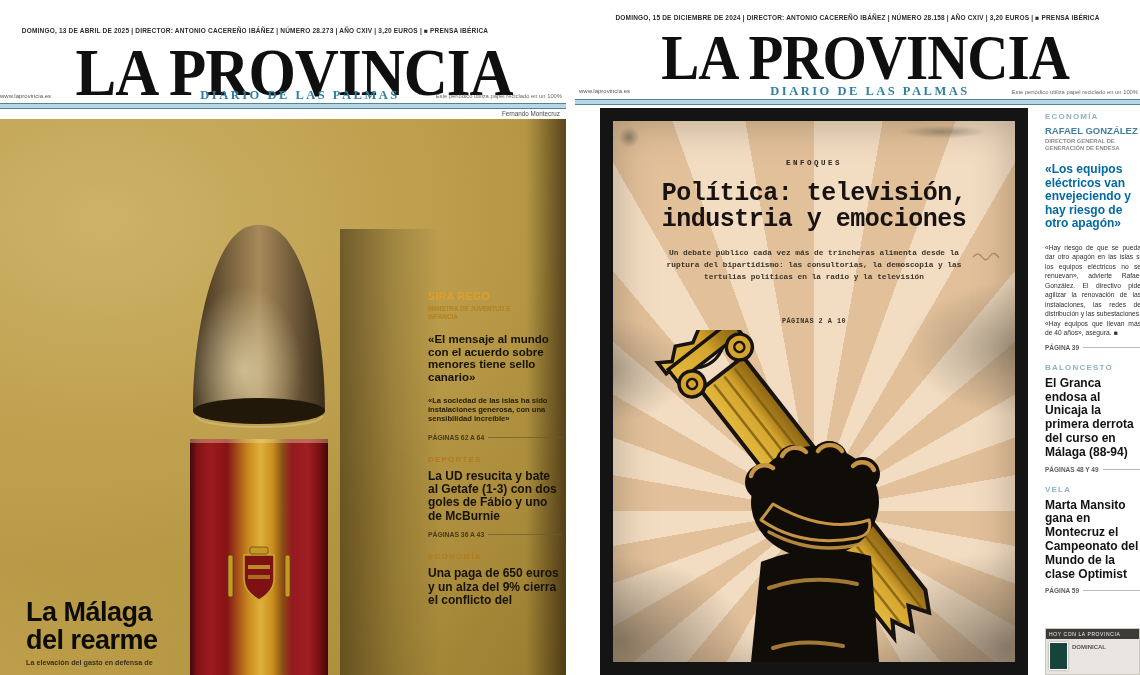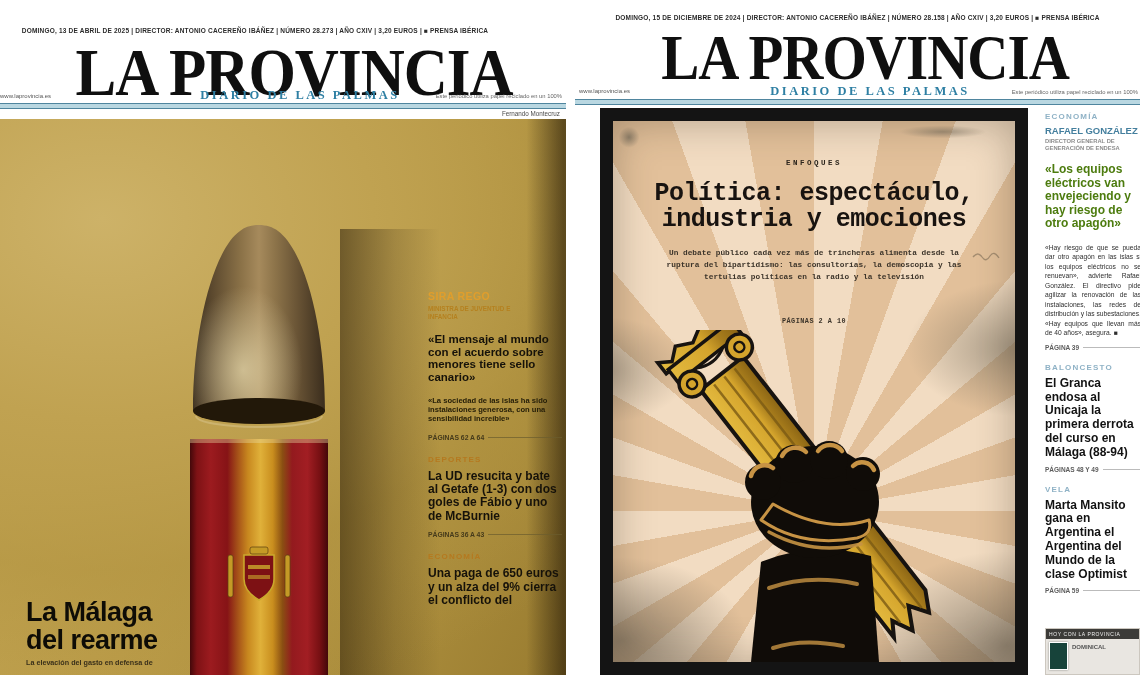--- a/index.html
+++ b/index.html
@@ -44,21 +44,21 @@
     box-shadow:inset 0 0 40px rgba(60,50,35,.35);}
   .poster-kicker{font-size:7.5px;font-weight:700;color:#2c251c;letter-spacing:2.5px;text-align:center;}
   .poster-head{font-size:25px;font-weight:800;line-height:1.05;color:#181310;text-align:center;letter-spacing:-.5px;}
   .poster-sub{font-size:7.8px;font-weight:600;color:#3c342a;line-height:1.55;text-align:center;}
   .poster-pages{font-size:6.8px;font-weight:700;color:#3c342a;letter-spacing:.5px;text-align:center;}
   
   .whitecol{display:flex;flex-direction:column;}
   .sec-label-blue{font-size:8px;font-weight:800;color:#8fb2c6;letter-spacing:1.2px;}
   .person{font-size:9.5px;font-weight:800;color:#447f9e;margin-top:4px;}
   .person-role{font-size:5.8px;font-weight:700;color:#8d8d8d;margin-top:2px;line-height:1.25;width:80px;}
-  .q-blue{margin-top:11px;font-size:12px;font-weight:800;line-height:1.12;color:#4d7c0f;}
+  .q-blue{margin-top:11px;font-size:12px;font-weight:800;line-height:1.12;color:#0369a1;}
   .bodytxt{margin-top:12px;font-size:6.7px;color:#2e2e2e;line-height:1.42;text-align:justify;}
   .pgrow2{display:flex;align-items:center;gap:4px;font-size:6.5px;font-weight:700;color:#5c5c5c;margin-top:6px;}
   .pgrow2 .hair{flex:1;border-top:1px solid #bbb;}
   .white-head{margin-top:5px;font-size:12px;font-weight:800;line-height:1.15;color:#121212;}
   .mt24{margin-top:12px;} .mt26{margin-top:14px;} .mt10{margin-top:10px;}
   
   #promo{background:#e9e6e1;border:1px solid #ccc7bf;box-sizing:border-box;}
   #promoHead{background:#3c3b38;color:#efefef;font-size:5px;letter-spacing:.6px;padding:2px 3px;white-space:nowrap;overflow:hidden;}
   #promoBody{display:flex;gap:4px;padding:3px;}
   #promoThumb{width:17px;height:26px;background:#17433a;border:1px solid #fff;box-shadow:0 0 2px rgba(0,0,0,.4);}
@@ -164,21 +164,21 @@
     <div class="abs masthead" style="left:45px;top:25px;width:490px;font-size:57px;">LA PROVINCIA</div>
     <div class="abs website" style="left:4px;top:88px;">www.laprovincia.es</div>
     <div class="abs subtitle" style="left:155px;top:84px;width:280px;">DIARIO DE LAS PALMAS</div>
     <div class="abs recycled" style="left:415px;top:89px;width:148px;">Este periódico utiliza papel reciclado en un 100%</div>
     <div class="abs bluerule" style="left:0;top:99px;width:565px;"></div>
 
     <div id="posterFrame" class="abs" style="left:25px;top:108px;width:428px;height:567px;">
       <div id="posterInner">
         <div class="abs poster-kicker" style="left:0;top:38px;width:100%;">ENFOQUES</div>
         <div class="abs" style="left:0;top:60px;width:100%;">
-          <div class="poster-head">Política: espectáculo,</div>
+          <div class="poster-head">Política: televisión,</div>
           <div class="poster-head">industria y emociones</div>
         </div>
         <div class="abs poster-sub" style="left:50%;top:126px;width:295px;transform:translateX(-50%);">Un debate público cada vez más de trincheras alimenta desde la ruptura del bipartidismo: las consultorías, la demoscopia y las tertulias políticas en la radio y la televisión</div>
         <div class="abs poster-pages" style="left:0;top:196px;width:100%;">PÁGINAS 2 A 10</div>
 
         <svg class="abs" style="right:14px;top:128px;width:30px;height:12px;opacity:.45" viewBox="0 0 30 12">
           <path d="M2 8 q5 -6 9 0 q4 6 8 -1 q4 -6 9 2" fill="none" stroke="#5a4f3e" stroke-width="1.3"></path>
         </svg>
 
         <svg class="abs" style="left:0;bottom:0;width:402px;height:332px;" viewBox="0 0 402 332">
@@ -237,21 +237,21 @@
         <span>PÁGINA 39</span>
           <span class="hair"></span>
       </div>
       <div class="sec-label-blue mt24">BALONCESTO</div>
       <div class="white-head">El Granca endosa al Unicaja la primera derrota del curso en Málaga (88-94)</div>
       <div class="pgrow2">
         <span>PÁGINAS 48 Y 49</span>
           <span class="hair"></span>
       </div>
       <div class="sec-label-blue mt24">VELA</div>
-      <div class="white-head">Marta Mansito gana en Argentina el Argentina del Mundo de la clase Optimist</div>
+      <div class="white-head">Marta Mansito gana en Montecruz el Campeonato del Mundo de la clase Optimist</div>
       <div class="pgrow2">
         <span>PÁGINA 59</span>
           <span class="hair"></span>
       </div>
     </div>
 
     <div id="promo" class="abs" style="left:470px;top:628px;width:95px;height:47px;">
       <div id="promoHead">HOY CON LA PROVINCIA</div>
       <div id="promoBody">
         <div id="promoThumb"></div>

